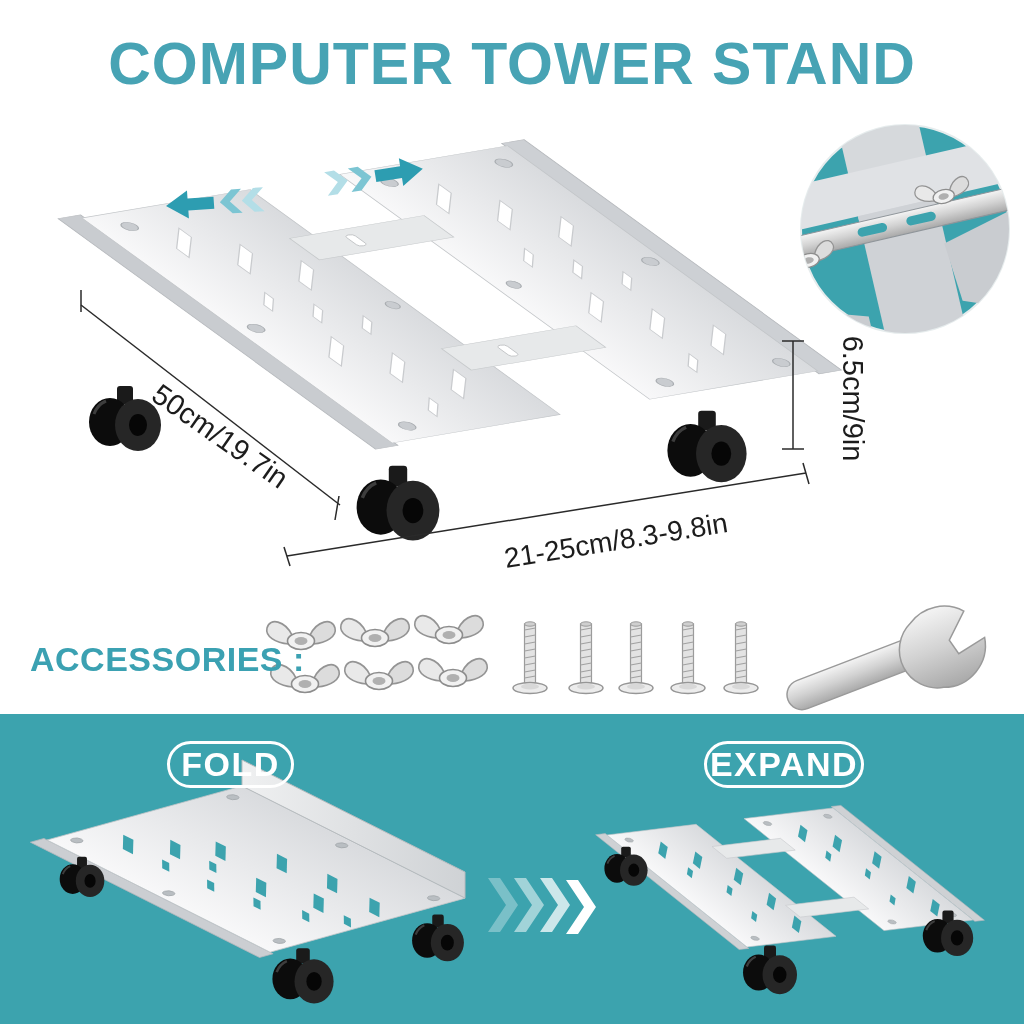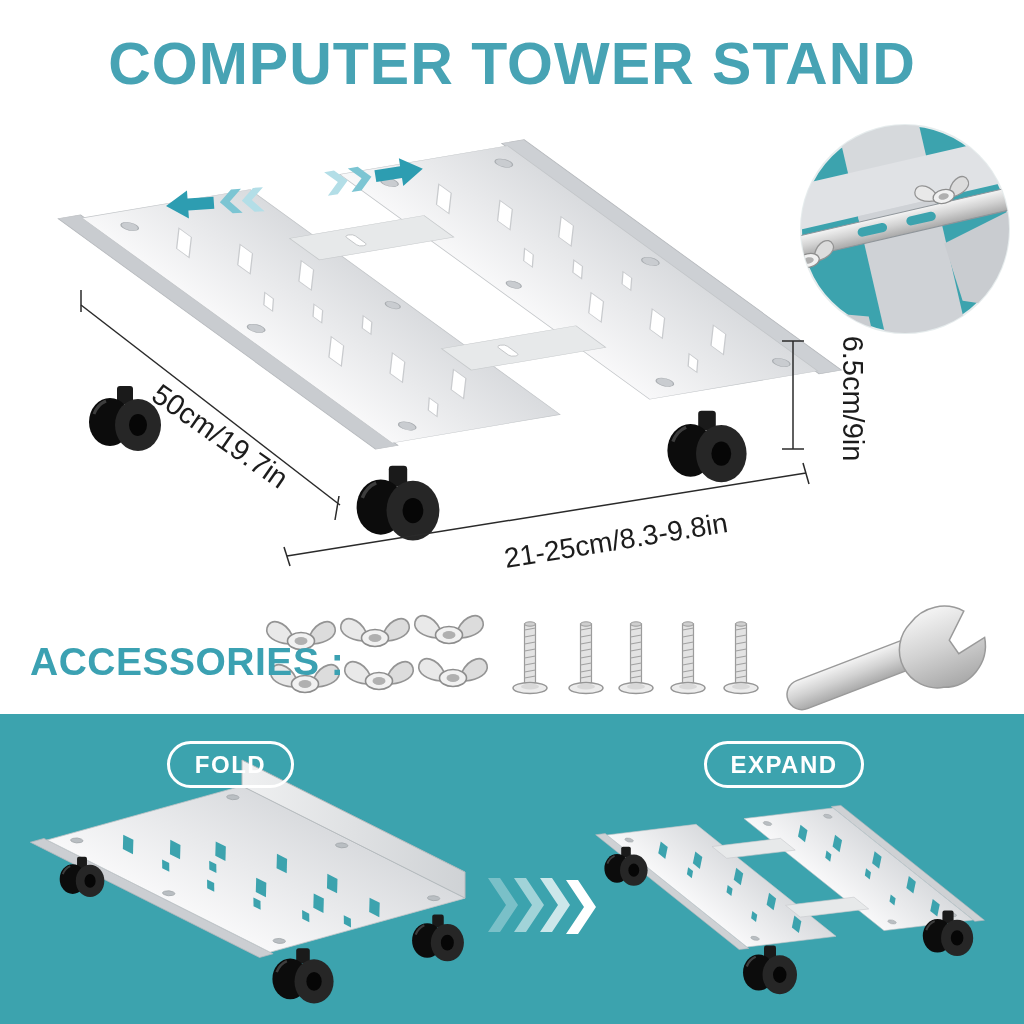--- a/index.html
+++ b/index.html
@@ -6,24 +6,24 @@
   .page{position:relative;width:1024px;height:1024px;background:#ffffff;overflow:hidden;
         font-family:"Liberation Sans",sans-serif;}
   .teal-band{position:absolute;left:0;top:714px;width:1024px;height:310px;background:#3CA3AE;}
   svg.art{position:absolute;left:0;top:0;width:1024px;height:1024px;}
   .title{position:absolute;top:30px;left:0;width:1024px;margin:0;text-align:center;
          font-size:59px;font-weight:bold;letter-spacing:1px;color:#47A3B4;white-space:nowrap;}
   .dim{position:absolute;font-size:29px;color:#1c1c1c;white-space:nowrap;text-align:center;}
   .dim-length{left:95px;top:420px;width:250px;transform:rotate(35deg);}
   .dim-width{left:466px;top:525px;width:300px;transform:rotate(-9.2deg);font-size:28px;}
   .dim-height{left:782px;top:382px;width:140px;transform:rotate(90deg);}
-  .acc-label{position:absolute;left:30px;top:640px;font-size:39px;font-weight:bold;
+  .acc-label{position:absolute;left:30px;top:640px;font-size:34px;font-weight:bold;
              letter-spacing:0.5px;color:#3BA1B2;white-space:nowrap;}
   .pill{position:absolute;top:741px;height:41px;border:3.5px solid #ffffff;border-radius:24px;
-        color:#ffffff;font-weight:bold;font-size:24px;letter-spacing:1.5px;
+        color:#ffffff;font-weight:bold;font-size:34px;letter-spacing:1.5px;
         display:flex;align-items:center;justify-content:center;box-sizing:content-box;}
   .pill-fold{left:167px;width:121px;}
   .pill-expand{left:704px;width:154px;text-align:right;}
 </style>
 </head>
 <body>
 
 <div class="page">
 
   <div class="teal-band"></div>

